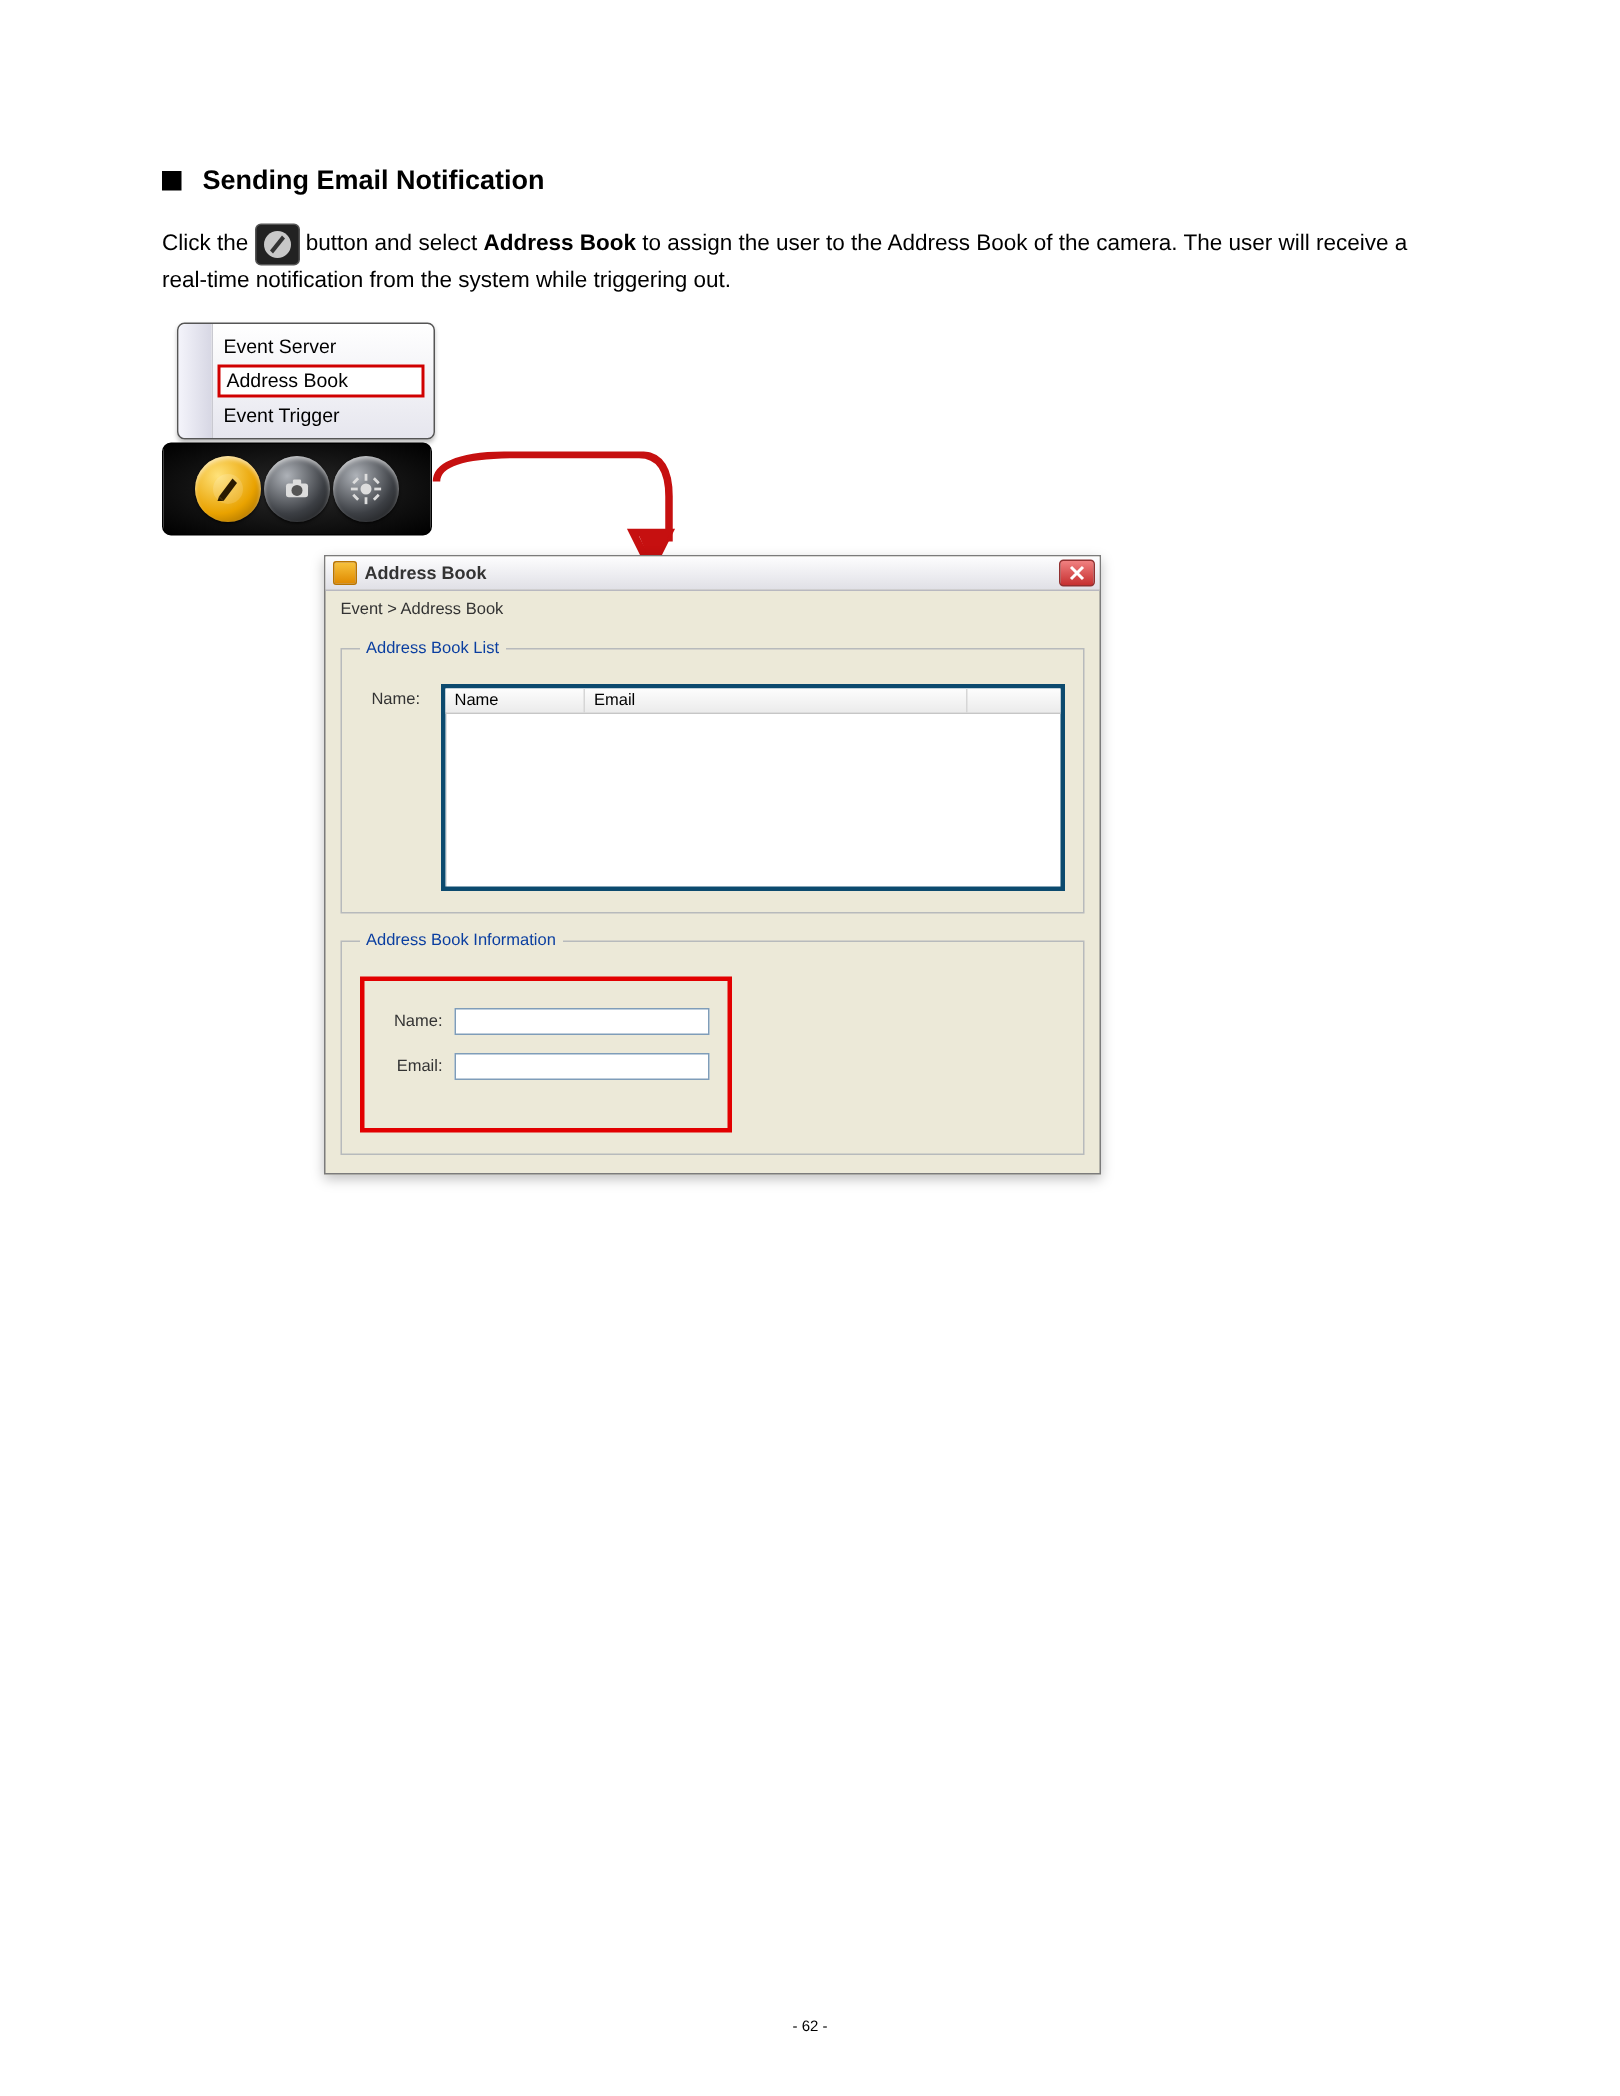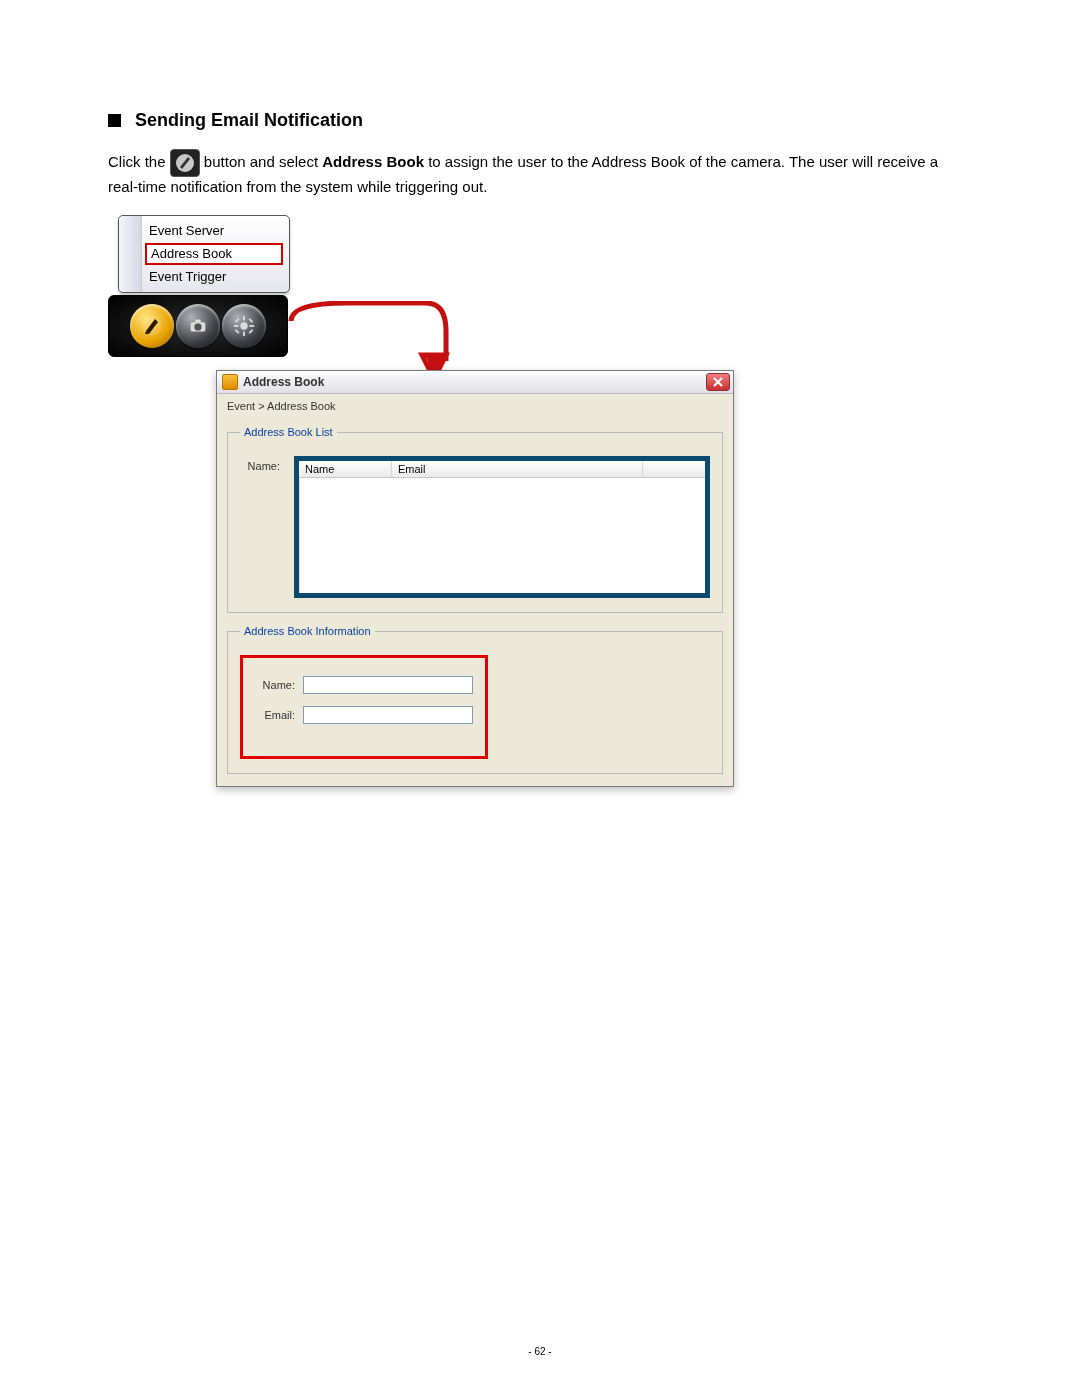--- a/index.html
+++ b/index.html
@@ -170,21 +170,21 @@
     font-size: 11px;
     padding: 0 4px;
   }
 
   .list-row { display:flex; align-items:flex-start; gap: 14px; }
   .list-label { width: 40px; text-align: right; padding-top: 4px; color:#333; }
   .list-table {
     flex: 1;
     height: 132px;
     background: #fff;
-    border: 5px solid #0c4a6e;
+    border: 3px solid #0c4a6e;
     box-shadow: inset 1px 1px 0 #e0e0e0;
     display:flex; flex-direction: column;
   }
   .list-header {
     display:flex;
     background: linear-gradient(to bottom,#fdfdfd,#ebebeb);
     border-bottom: 1px solid #c6c6c6;
     font-size: 11px;
   }
   .list-header .col {

